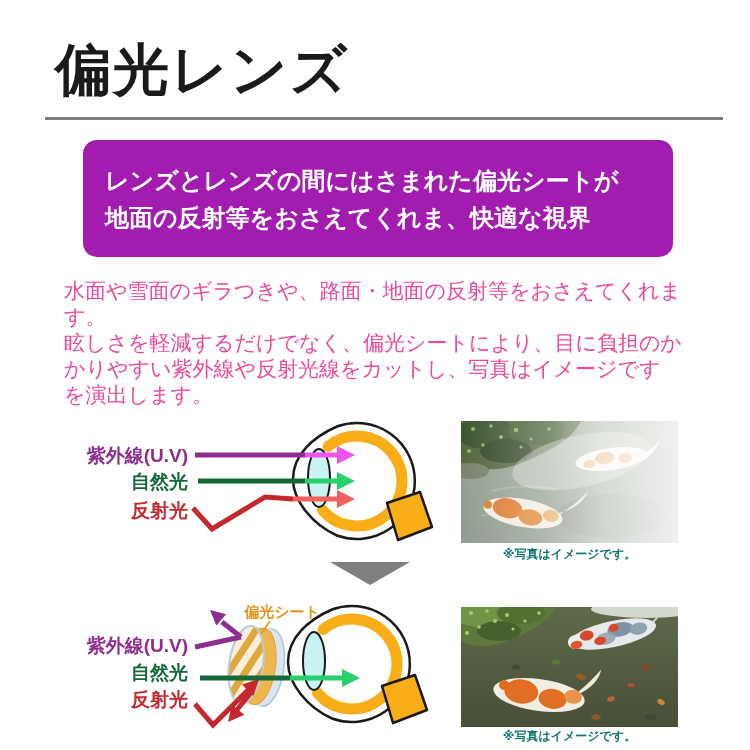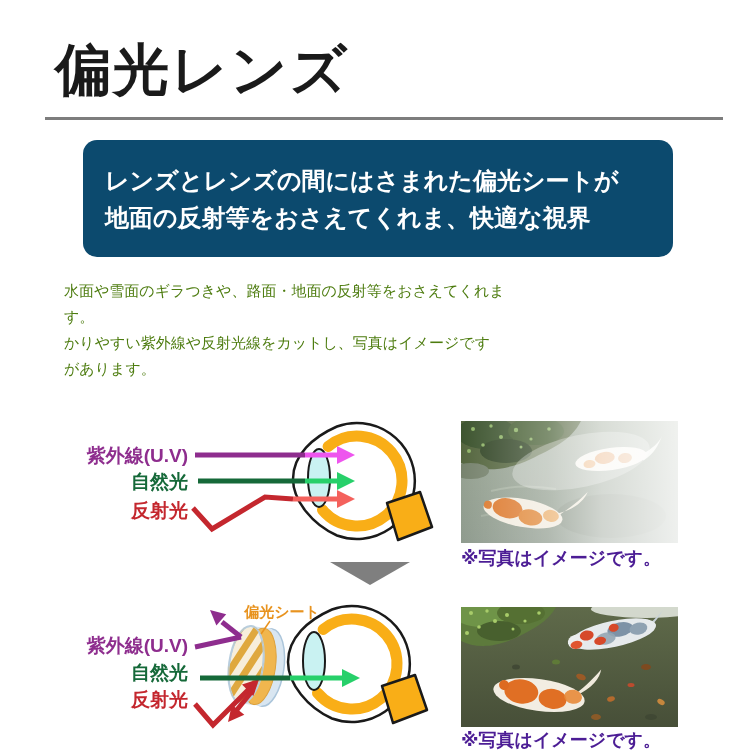--- a/index.html
+++ b/index.html
@@ -6,59 +6,60 @@
   body{font-family:"Liberation Sans","DejaVu Sans",sans-serif;position:relative;color:#1a1a1a;}
   .abs{position:absolute;}
   
   #page-title{left:55px;top:38px;font-size:56px;font-weight:600;letter-spacing:2px;line-height:1.15;color:#1a1a1a;white-space:nowrap;}
   #title-underline{left:45px;top:117px;width:678px;height:3px;background:#7d7d7d;}
   
   #intro-box{left:83px;top:140px;width:590px;height:117px;background:#10a191;border-radius:14px;box-sizing:border-box;padding:2px 22px;display:flex;flex-direction:column;justify-content:center;}
   #intro-box .line{color:#ffffff;font-weight:bold;font-size:24px;line-height:37px;white-space:nowrap;}
   
   #description{left:64px;top:278px;width:660px;}
-  #description .line{font-size:15px;line-height:26px;color:#4d7c0f;white-space:nowrap;}
+  #description .line{font-size:21px;line-height:26px;color:#ec4899;white-space:nowrap;}
   
   svg text{font-family:"Liberation Sans","DejaVu Sans",sans-serif;}
   .ray-label{font-size:19px;font-weight:bold;}
   .sheet-label{font-size:15px;font-weight:bold;}
   
   #down-arrow{left:330px;top:562px;width:0;height:0;border-left:40px solid transparent;border-right:40px solid transparent;border-top:23px solid #7f7f7f;}
   
-  .photo-caption{left:461px;width:217px;text-align:left;font-size:18px;font-weight:bold;color:#4c1d95;white-space:nowrap;}
+  .photo-caption{left:461px;width:217px;text-align:center;font-size:12px;font-weight:bold;color:#0f766e;white-space:nowrap;}
   #caption-1{top:546px;}
   #caption-2{top:728px;}
 </style>
 </head>
 <body>
 
 <svg width="0" height="0" class="abs" aria-hidden="true">
   <defs>
     <g id="eye-shape">
       <path d="M -20,-54.5 A 58 58 0 1 1 -20,54.5 C -44,44 -64,20 -64,-2 C -64,-26 -44,-44 -20,-54.5 Z" fill="#ffffff" stroke="#1a1a1a" stroke-width="2.5" stroke-linejoin="round"></path>
       <path d="M -28.9,-34.5 A 45 45 0 1 1 -34.5,28.9" fill="none" stroke="#f9ae17" stroke-width="11" stroke-linecap="round"></path>
       <polygon points="30,22 63,11 75,46 41,59" fill="#f9ae17" stroke="#1a1a1a" stroke-width="2.5" stroke-linejoin="round"></polygon>
       <ellipse cx="-38" cy="-3" rx="11" ry="29" fill="#c9f2f2" stroke="#1a1a1a" stroke-width="2"></ellipse>
     </g>
   </defs>
 </svg>
 
 <div id="page-title" class="abs">偏光レンズ</div>
 <div id="title-underline" class="abs"></div>
 
-<div id="intro-box" class="abs" style="background-color: #0c4a6e;">
+<div id="intro-box" class="abs" style="background-color: #a21caf;">
   <div class="line">レンズとレンズの間にはさまれた偏光シートが</div>
   <div class="line">地面の反射等をおさえてくれま、快適な視界</div>
 </div>
 
 <div id="description" class="abs">
   <div class="line">水面や雪面のギラつきや、路面・地面の反射等をおさえてくれま</div>
   <div class="line">す。</div>
+  <div class="line">眩しさを軽減するだけでなく、偏光シートにより、目に負担のか</div>
   <div class="line">かりやすい紫外線や反射光線をカットし、写真はイメージです</div>
-  <div class="line">があります。</div>
+  <div class="line">を演出します。</div>
 </div>
 
 <svg class="abs" style="left:60px;top:413px;" width="392" height="152" viewBox="0 0 392 152">
   <use href="#eye-shape" x="297" y="68"></use>
 
   <g>
     <line x1="135" y1="42" x2="245" y2="42" stroke="#8e2d8e" stroke-width="5"></line>
     <line x1="245" y1="42" x2="277" y2="42" stroke="#ee55ee" stroke-width="5"></line>
     <polygon points="277,33 295,42 277,51" fill="#ee55ee"></polygon>
   </g>

